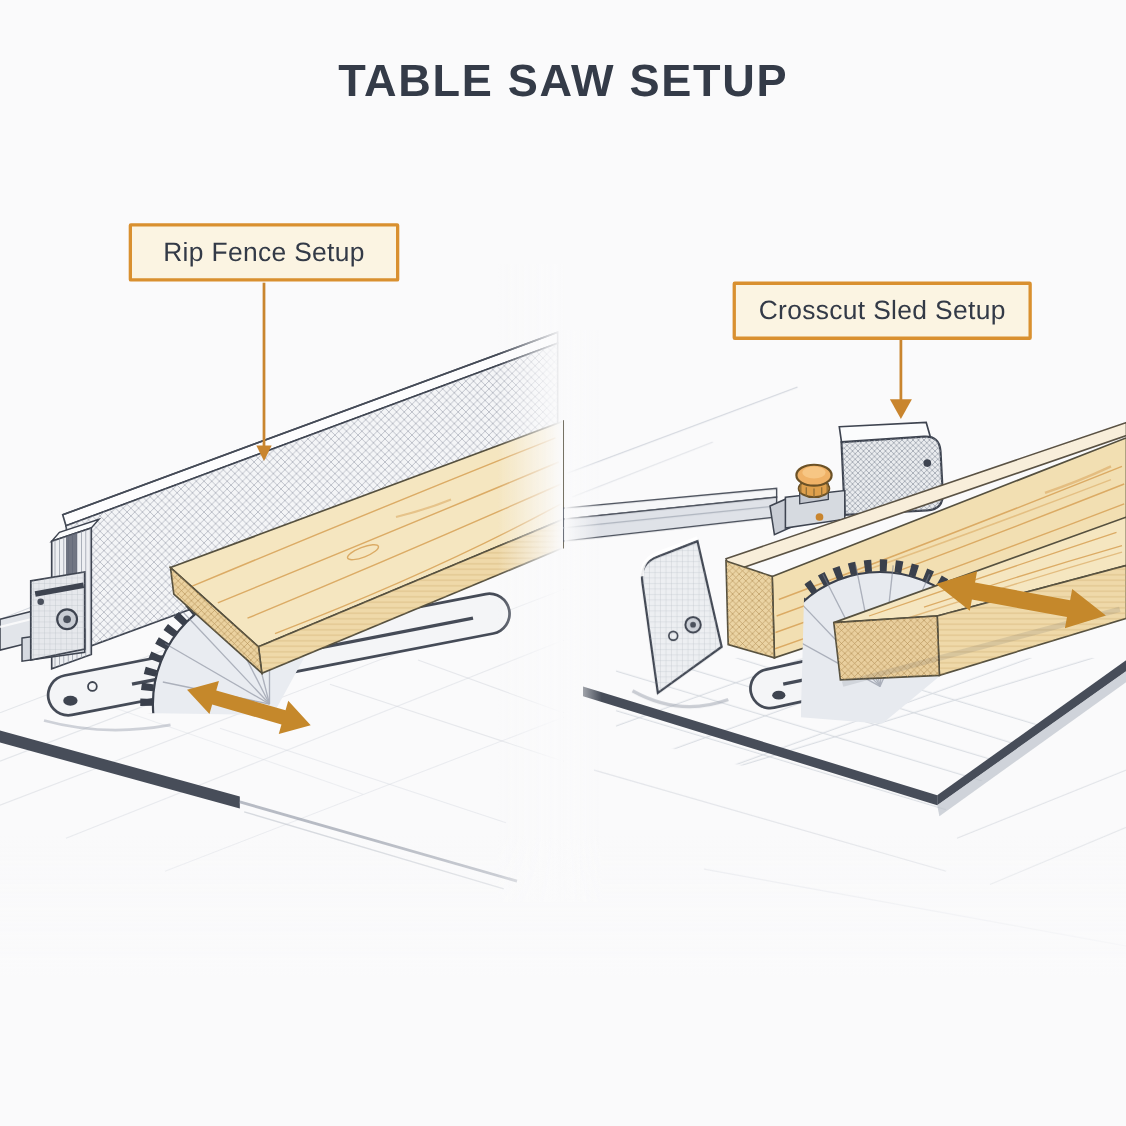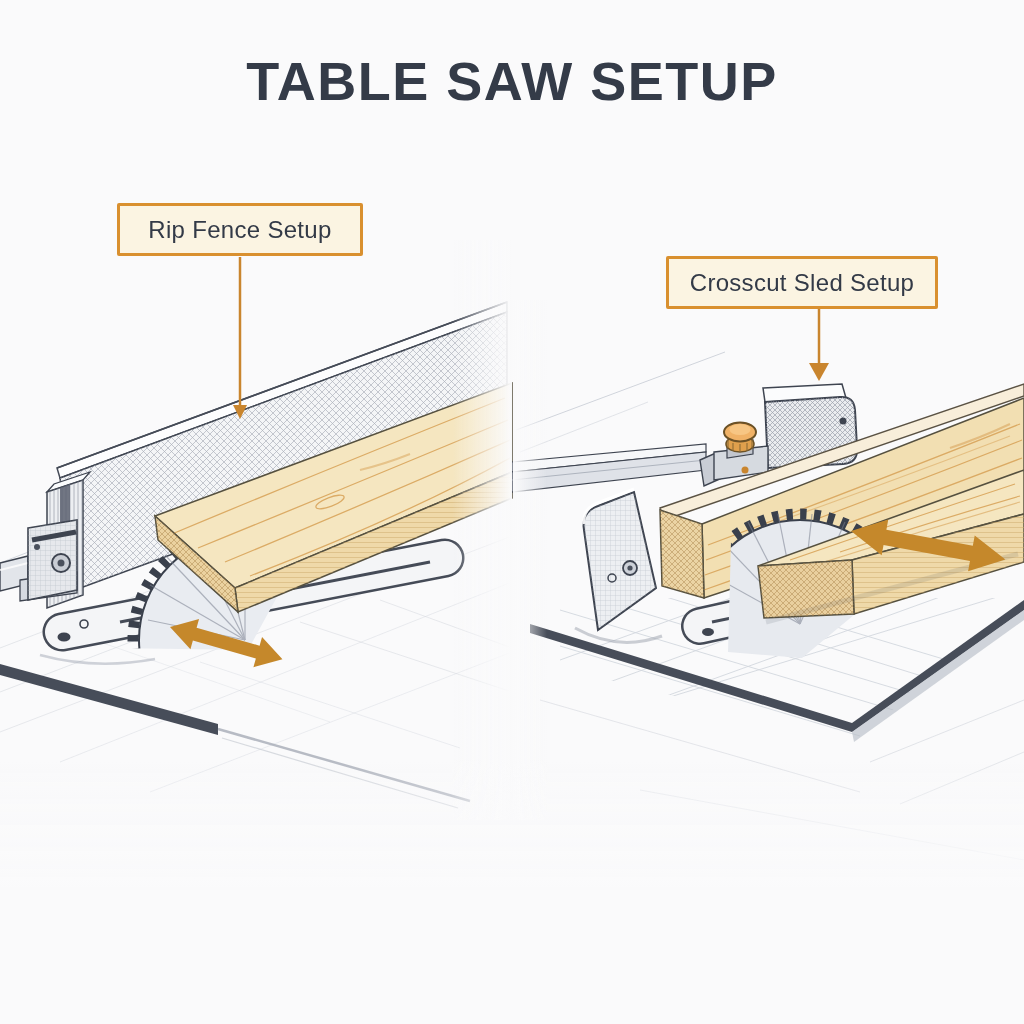--- a/index.html
+++ b/index.html
@@ -12,21 +12,21 @@
     --bg:#FAFAFB;
   }
   html,body{margin:0;padding:0;}
   body{background:#e8e8e8;font-family:"Liberation Sans",sans-serif;}
   #stage{
     position:relative;width:1024px;height:1024px;margin:0 auto;
     background:var(--bg,#FAFAFB);overflow:hidden;
   }
   #page-title{
     position:absolute;top:50px;left:0;width:100%;text-align:center;
-    font-size:54px;font-weight:700;letter-spacing:1.5px;
+    font-size:41px;font-weight:700;letter-spacing:1.5px;
     color:var(--title-text,#343B48);margin:0;
   }
   .callout{
     position:absolute;top:203px;height:53px;box-sizing:border-box;
     border:3px solid var(--accent-orange,#D9902F);
     background:var(--callout-bg,#FBF4E2);
     border-radius:2px;
     display:flex;align-items:center;justify-content:center;
     font-size:24px;color:#333A47;letter-spacing:0.3px;
   }

